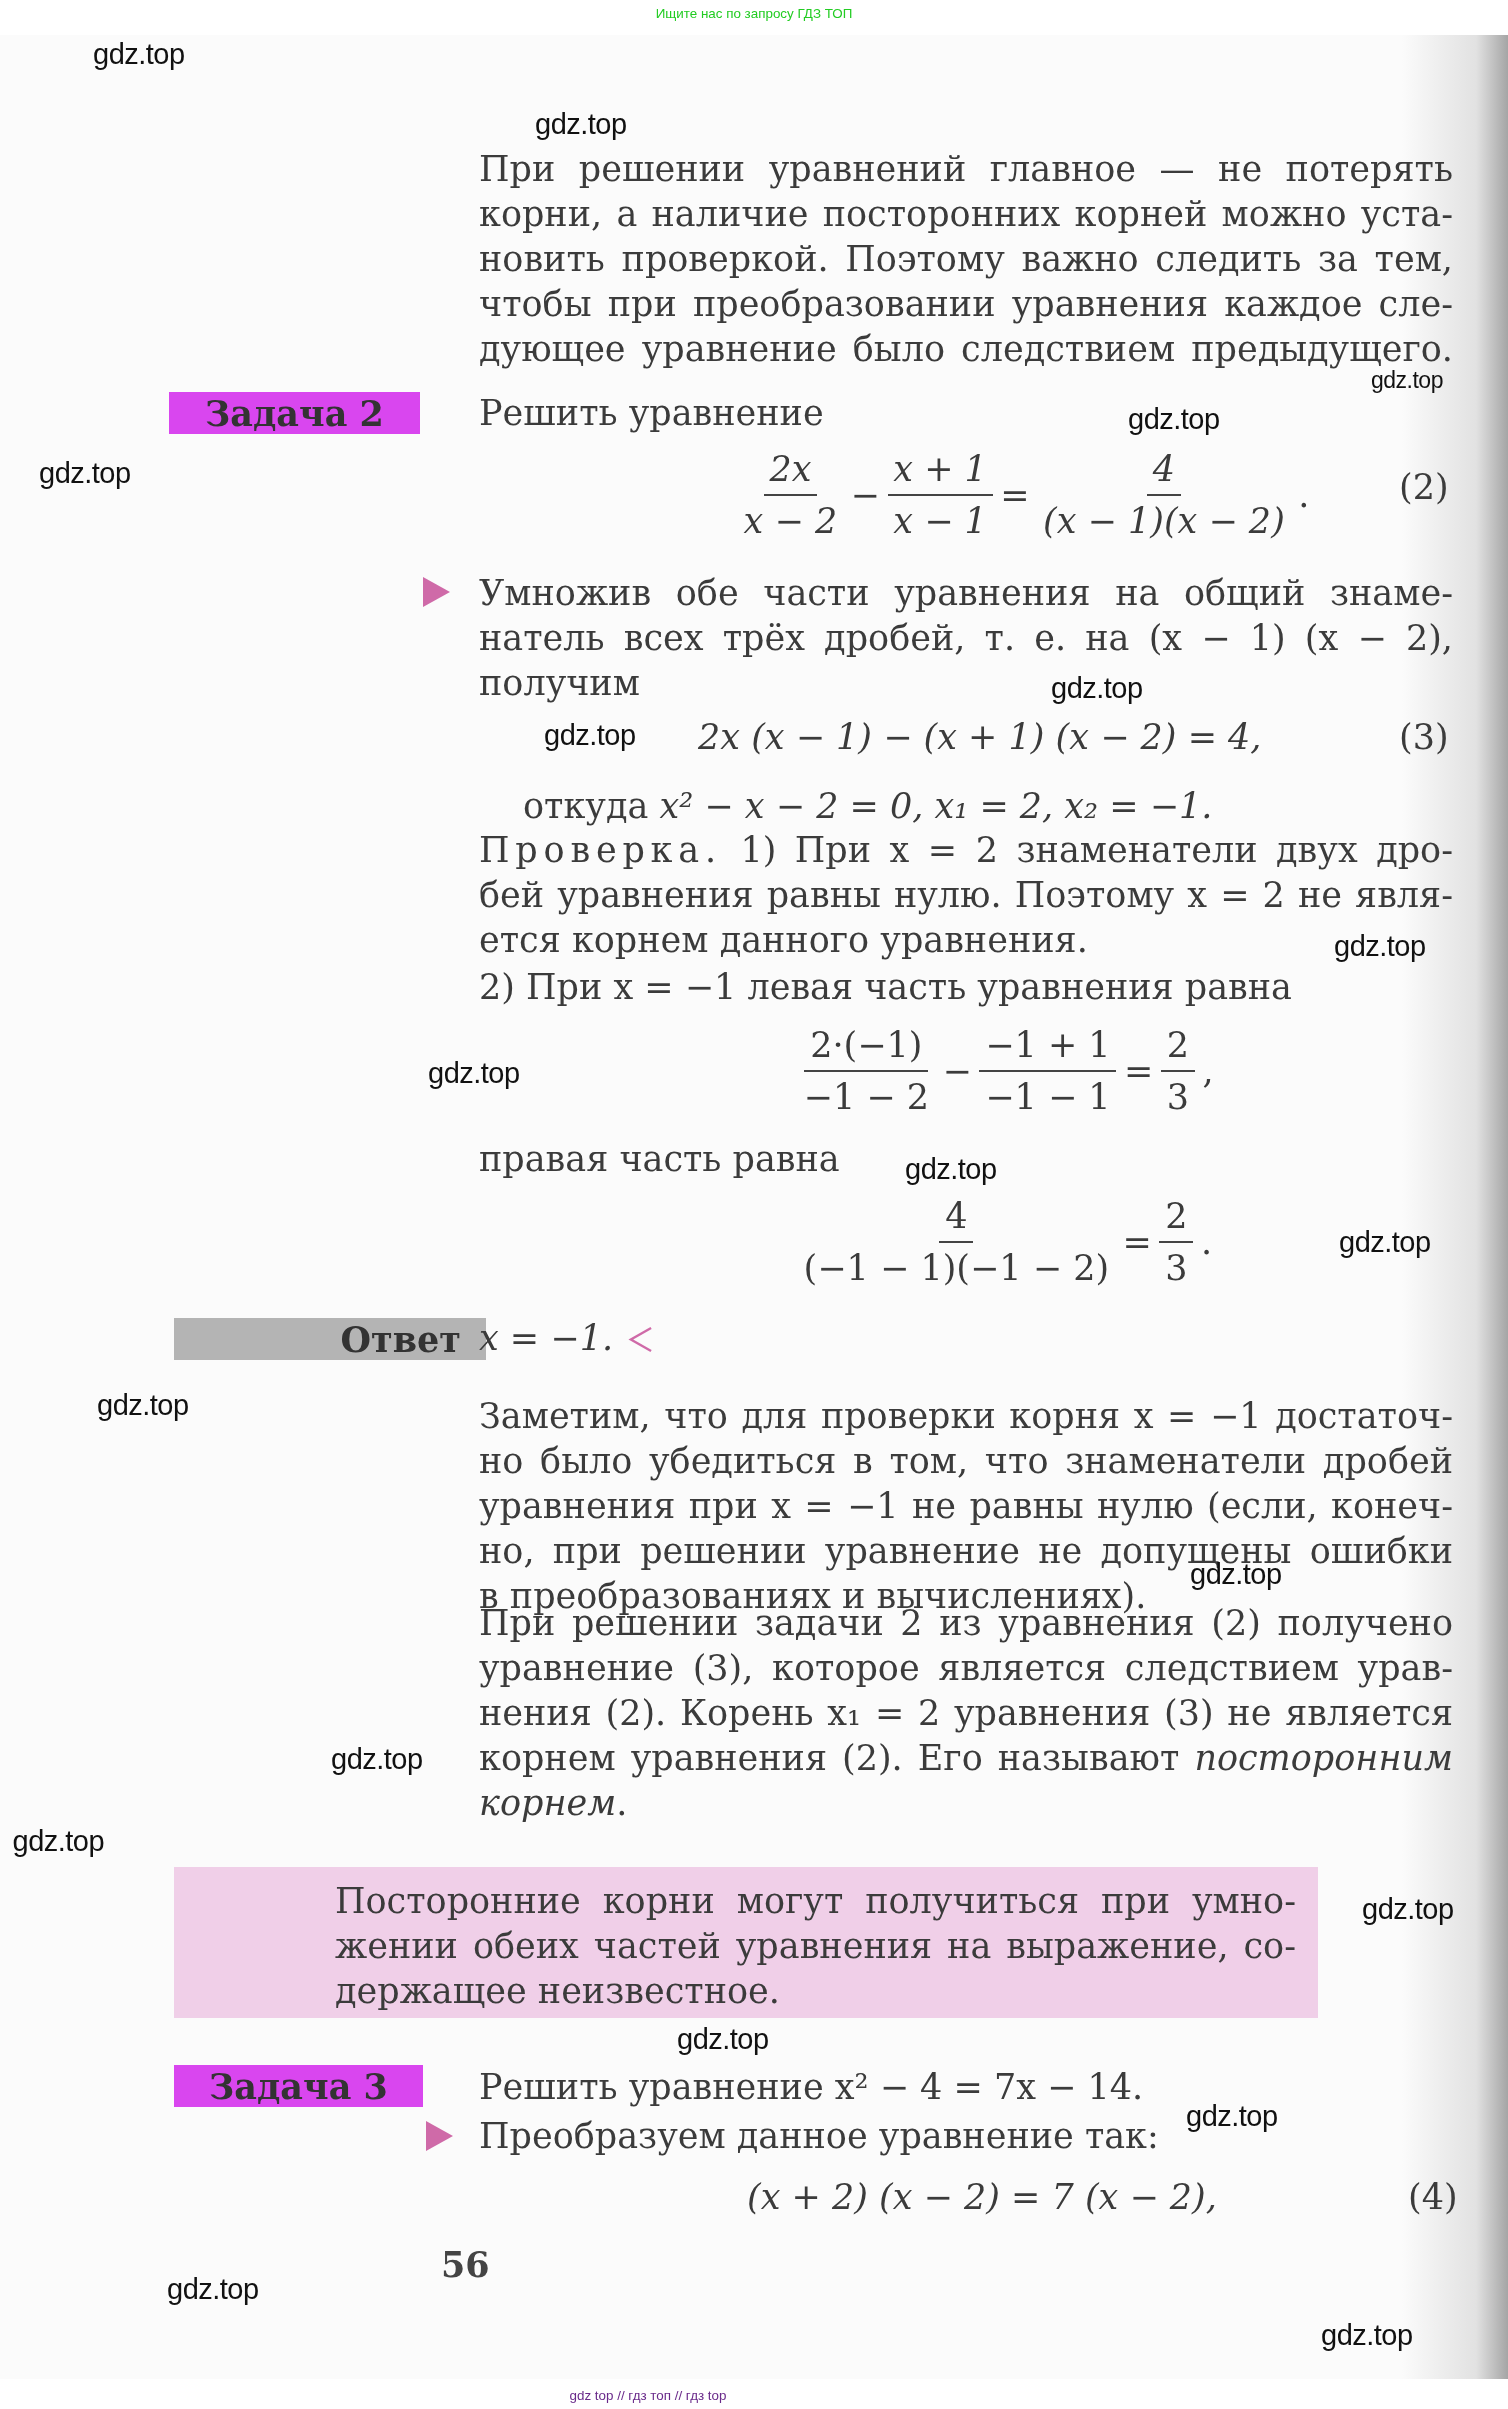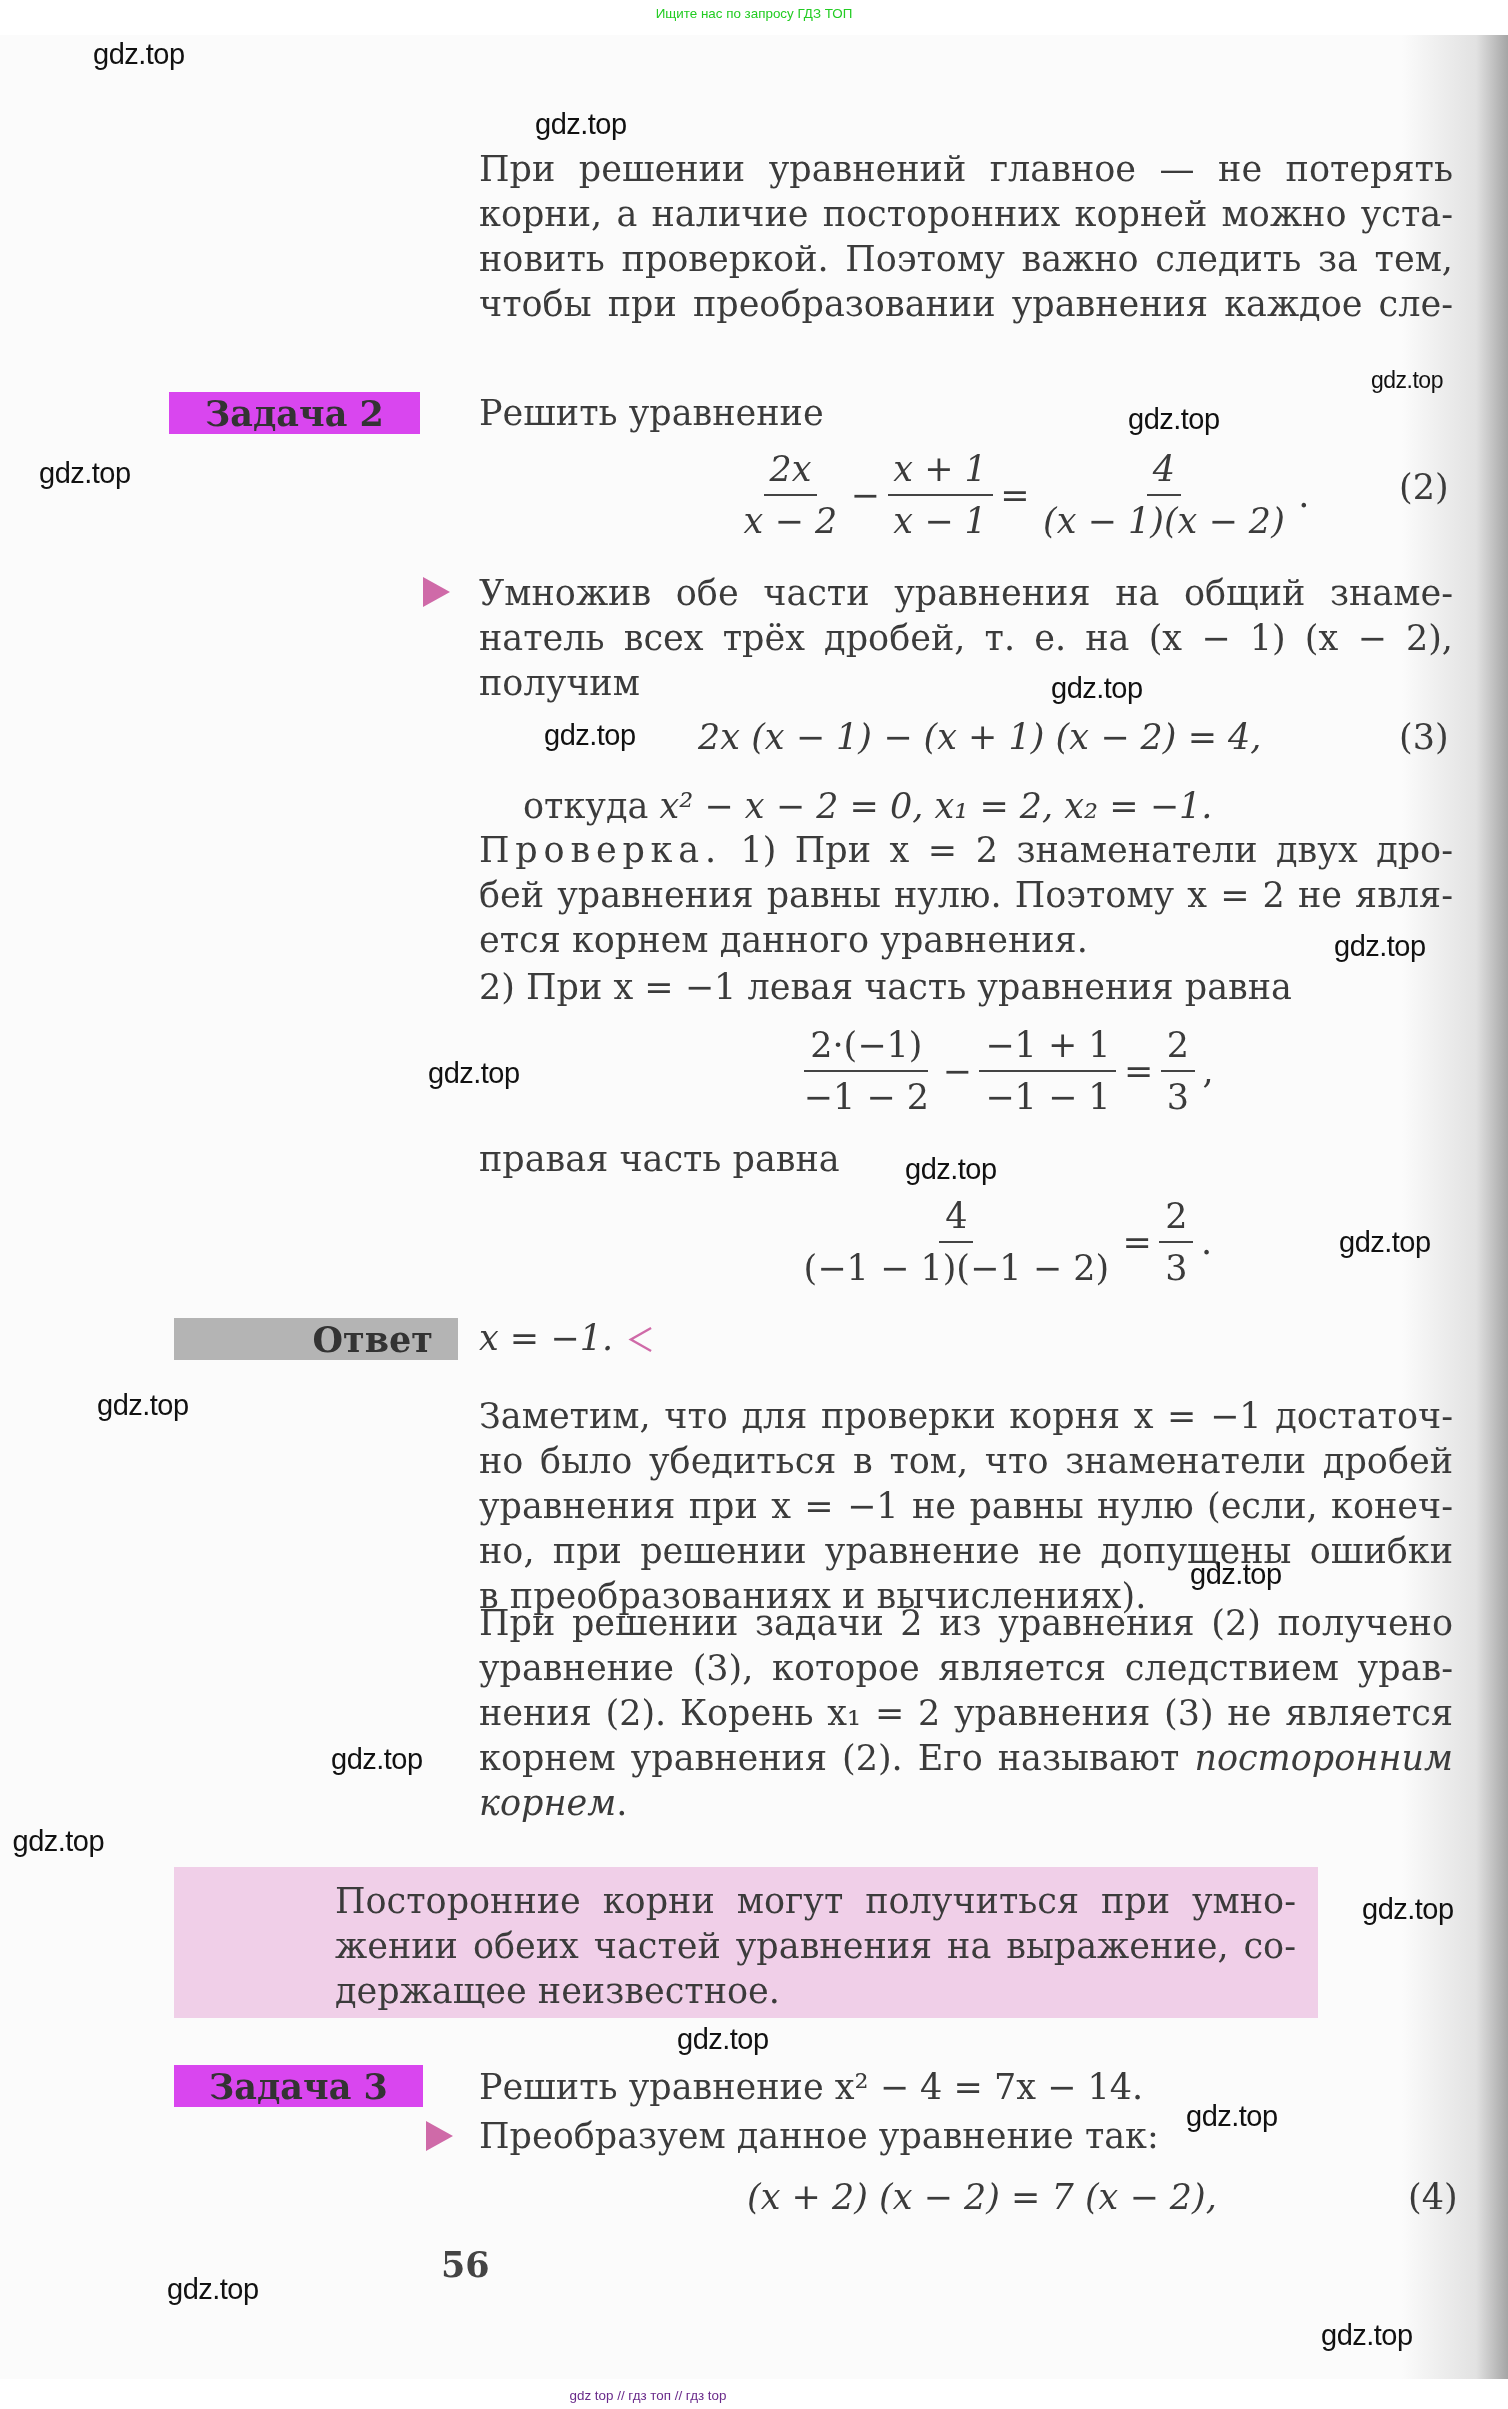--- a/index.html
+++ b/index.html
@@ -44,20 +44,21 @@
 
 <div class="top-banner">Ищите нас по запросу ГДЗ ТОП</div>
 <div class="page"></div>
 <div class="binding"></div>
 
 <div class="para" style="top:147px;">
   <span class="ln">При решении уравнений главное — не потерять</span>
   <span class="ln">корни, а наличие посторонних корней можно уста-</span>
   <span class="ln">новить проверкой. Поэтому важно следить за тем,</span>
   <span class="ln">чтобы при преобразовании уравнения каждое сле-</span>
+  <span class="ln">дующее уравнение было следствием предыдущего.</span>
 </div>
 
 <div class="label-box label-pink" style="left:169px; top:392px; width:251px;">Задача 2</div>
 <div class="t left" style="top:391px;">Решить уравнение</div>
 
 <div class="eqn" style="left:734px; top:450px;">
   <span class="frac">
     <span class="num i">2x</span>
     <span class="den i">x − 2</span>
   </span><span class="op">−</span><span class="frac">
@@ -110,21 +111,21 @@
 <div class="eqn" style="left:794px; top:1197px;">
   <span class="frac">
     <span class="num">4</span>
     <span class="den">(−1 − 1)(−1 − 2)</span>
   </span><span class="op">=</span><span class="frac">
     <span class="num">2</span>
     <span class="den">3</span>
   </span><span class="op">.</span>
 </div>
 
-<div class="label-box label-gray" style="left:174px; top:1318px; width:284px;">Ответ</div>
+<div class="label-box label-gray" style="left:174px; top:1318px; width:312px;">Ответ</div>
 <div class="t left" style="top:1316px; width:288px;"><span class="i">x = −1.</span></div>
 <svg class="marker-end" style="left:628px; top:1326px;" viewBox="0 0 26 28">
   <polyline points="24,2 3,14 24,26" fill="none" stroke="#cf6aa8" stroke-width="2.5"></polyline>
 </svg>
 
 <div class="para" style="top:1377px;margin-top:17px;">
   <span class="ln">Заметим, что для проверки корня x = −1 достаточ-</span>
   <span class="ln">но было убедиться в том, что знаменатели дробей</span>
   <span class="ln">уравнения при x = −1 не равны нулю (если, конеч-</span>
   <span class="ln">но, при решении уравнение не допущены ошибки</span>

